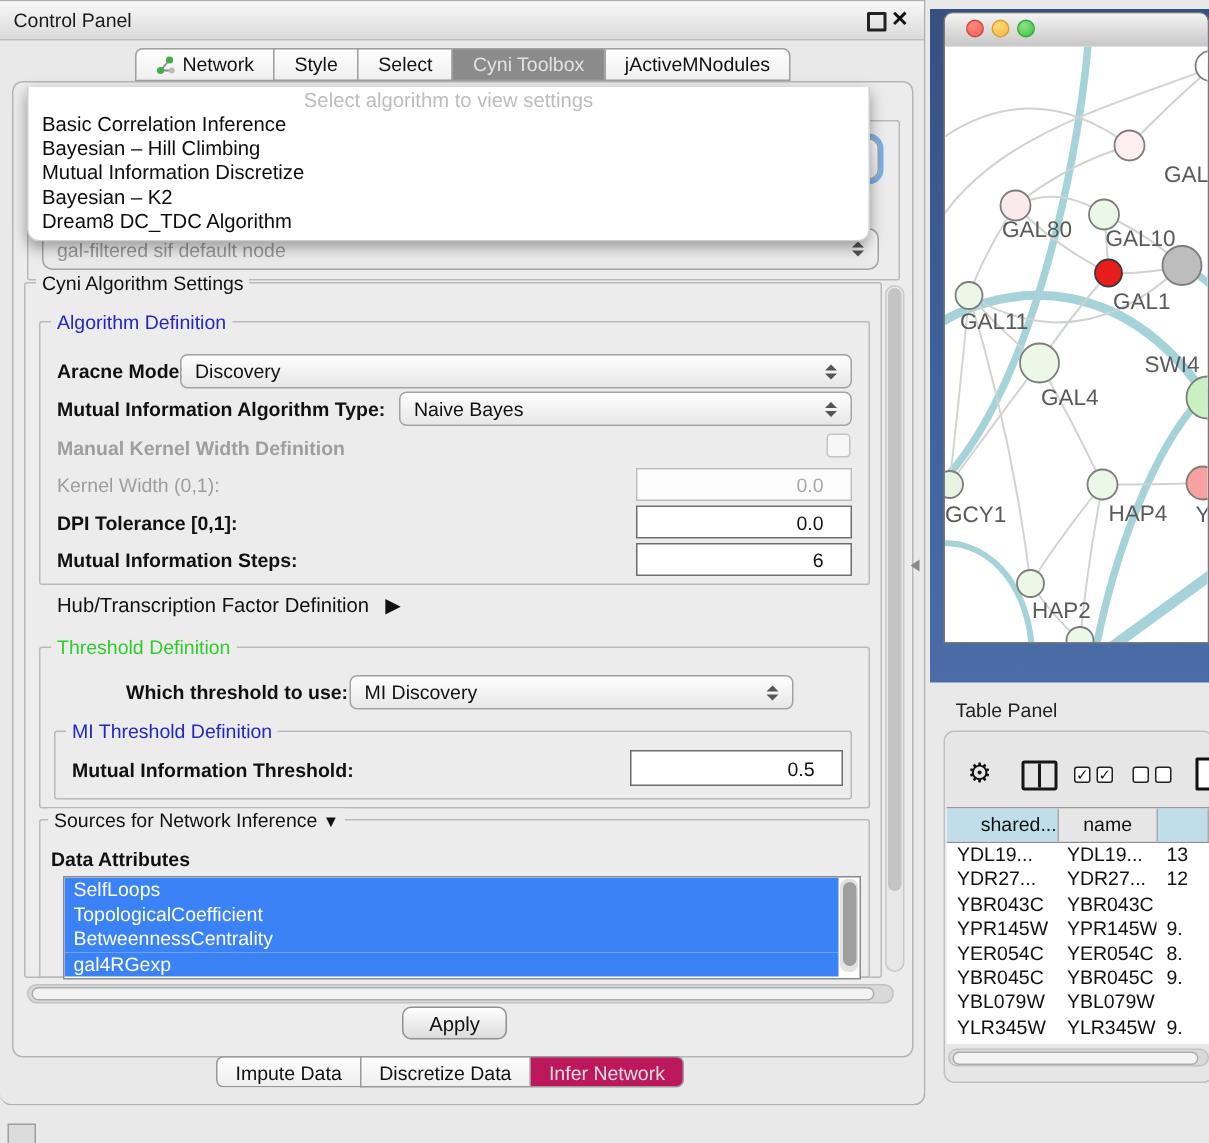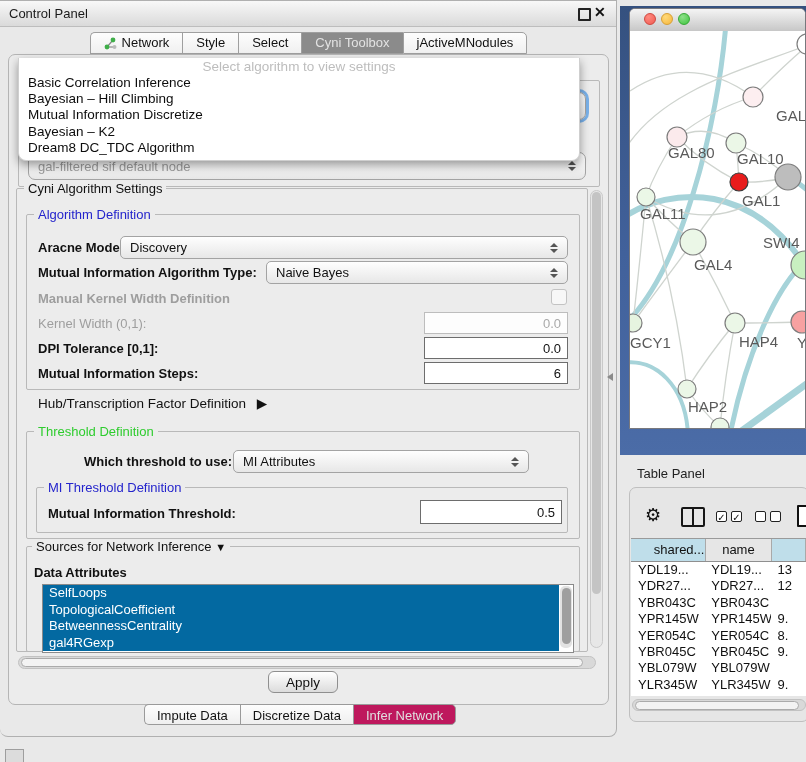--- a/index.html
+++ b/index.html
@@ -28,39 +28,39 @@
   
   .grp{border:1px solid #b9b9b9;border-radius:2px;background:transparent;}
   .legend{font-size:13px;background:#ececec;padding:0 4px;white-space:nowrap;}
   .combo{background:linear-gradient(#fefefe,#e7e7e7);border:1px solid #a3a3a3;border-radius:5px;
     font-size:13px;color:#111;display:flex;align-items:center;padding:0 9px;box-sizing:border-box;justify-content:space-between;}
   .combo .spin{display:flex;flex-direction:column;gap:2px;align-items:center;}
   .spin i{display:block;width:0;height:0;border-left:4px solid transparent;border-right:4px solid transparent;}
   .spin i.up{border-bottom:4px solid #555;}
   .spin i.dn{border-top:4px solid #555;}
   .field{background:#fff;border:1px solid #6d6d6d;font-size:13px;color:#111;text-align:left;
-    padding:0 6px;box-sizing:border-box;display:flex;align-items:center;justify-content:flex-end;}
+    padding:0 18px;box-sizing:border-box;display:flex;align-items:center;justify-content:flex-end;}
   .field.dis{border:1px solid #bdbdbd;color:#a9a9a9;background:#fdfdfd;}
   .lbl{font-size:13px;font-weight:bold;color:#111;white-space:nowrap;}
   .lbl.dis{color:#9e9e9e;}
   .checkbox{width:14px;height:14px;border:1px solid #c3c3c3;border-radius:3px;background:#f7f7f7;}
   
   .popup{left:18px;top:57px;width:560px;background:#fff;border:1px solid #cfcfcf;border-top:none;
     border-radius:0 0 8px 8px;box-shadow:0 4px 10px rgba(0,0,0,.38);z-index:40;padding-bottom:4px;}
   .popup-head{font-size:13.5px;color:#bdbdbd;text-align:center;height:17px;line-height:17px;}
   .popup-item{font-size:13.5px;color:#0d0d0d;height:16.2px;line-height:16.2px;padding-left:9px;}
   .popup-item.sel{font-weight:bold;}
   
   .vsb{background:#e7e7e7;border:1px solid #c9c9c9;border-radius:7px;box-sizing:border-box;}
   .vsb .thumb{position:absolute;left:1px;top:1px;width:9px;background:#c4c4c4;border-radius:5px;}
   .hsb{background:#d9d9d9;border:1px solid #c2c2c2;border-radius:7px;box-sizing:border-box;}
   .hsb .thumb{position:absolute;top:1px;height:9px;background:#f3f3f3;border:1px solid #ababab;border-radius:5px;box-sizing:border-box;}
   
   .attr-list{background:#fff;border:1px solid #8a8a8a;overflow:hidden;}
-  .attr-item{height:16.5px;line-height:16.5px;font-size:13px;color:#fff;background:#0369a1;
+  .attr-item{height:16.5px;line-height:16.5px;font-size:13px;color:#fff;background:#3b82f6;
     padding-left:6px;width:calc(100% - 14px);box-sizing:border-box;}
   .attr-sb{position:absolute;right:1px;top:1px;width:12px;height:62px;background:#e2e2e2;border-radius:5px;}
   .attr-sb .thumb{position:absolute;left:1.5px;top:2px;width:9px;height:56px;background:#9f9f9f;border-radius:5px;}
   .btn{background:linear-gradient(#ffffff,#dcdcdc);border:1px solid #8f8f8f;border-radius:6px;
     font-size:13.5px;color:#111;display:flex;align-items:center;justify-content:center;box-sizing:border-box;}
   
   .btabs{display:flex;}
   .btab{height:21px;line-height:21px;padding:0 12px;font-size:13px;background:linear-gradient(#fdfdfd,#efefef);
     border:1px solid #9a9a9a;border-right:none;color:#111;box-sizing:border-box;}
   .btab:first-child{border-radius:5px 0 0 5px;}
@@ -199,21 +199,21 @@
     <span class="a" style="left:38px;top:394px;font-size:13.5px;color:#111;">
       <span>Hub/Transcription Factor Definition</span>
       <span style="margin-left:7px;">▶</span>
     </span>
 
     <div class="a grp" style="left:26px;top:430px;width:552px;height:106px;"></div>
     <span class="a legend" style="left:34px;top:423px;color:#2ecc2e;">Threshold Definition</span>
 
     <span class="a lbl" style="left:84px;top:453px;">Which threshold to use:</span>
     <div class="a combo" style="left:233px;top:449px;width:296px;height:23px;">
-      <span>MI Attributes</span>
+      <span>MI Discovery</span>
       <span class="spin">
           <i class="up"></i>
           <i class="dn"></i>
         </span>
     </div>
 
     <div class="a grp" style="left:36px;top:486px;width:530px;height:44px;"></div>
     <span class="a legend" style="left:44px;top:479px;color:#2424cc;">MI Threshold Definition</span>
     <span class="a lbl" style="left:48px;top:505px;">Mutual Information Threshold:</span>
     <div class="a field" style="left:420px;top:499px;width:142px;height:24px;">0.5</div>

